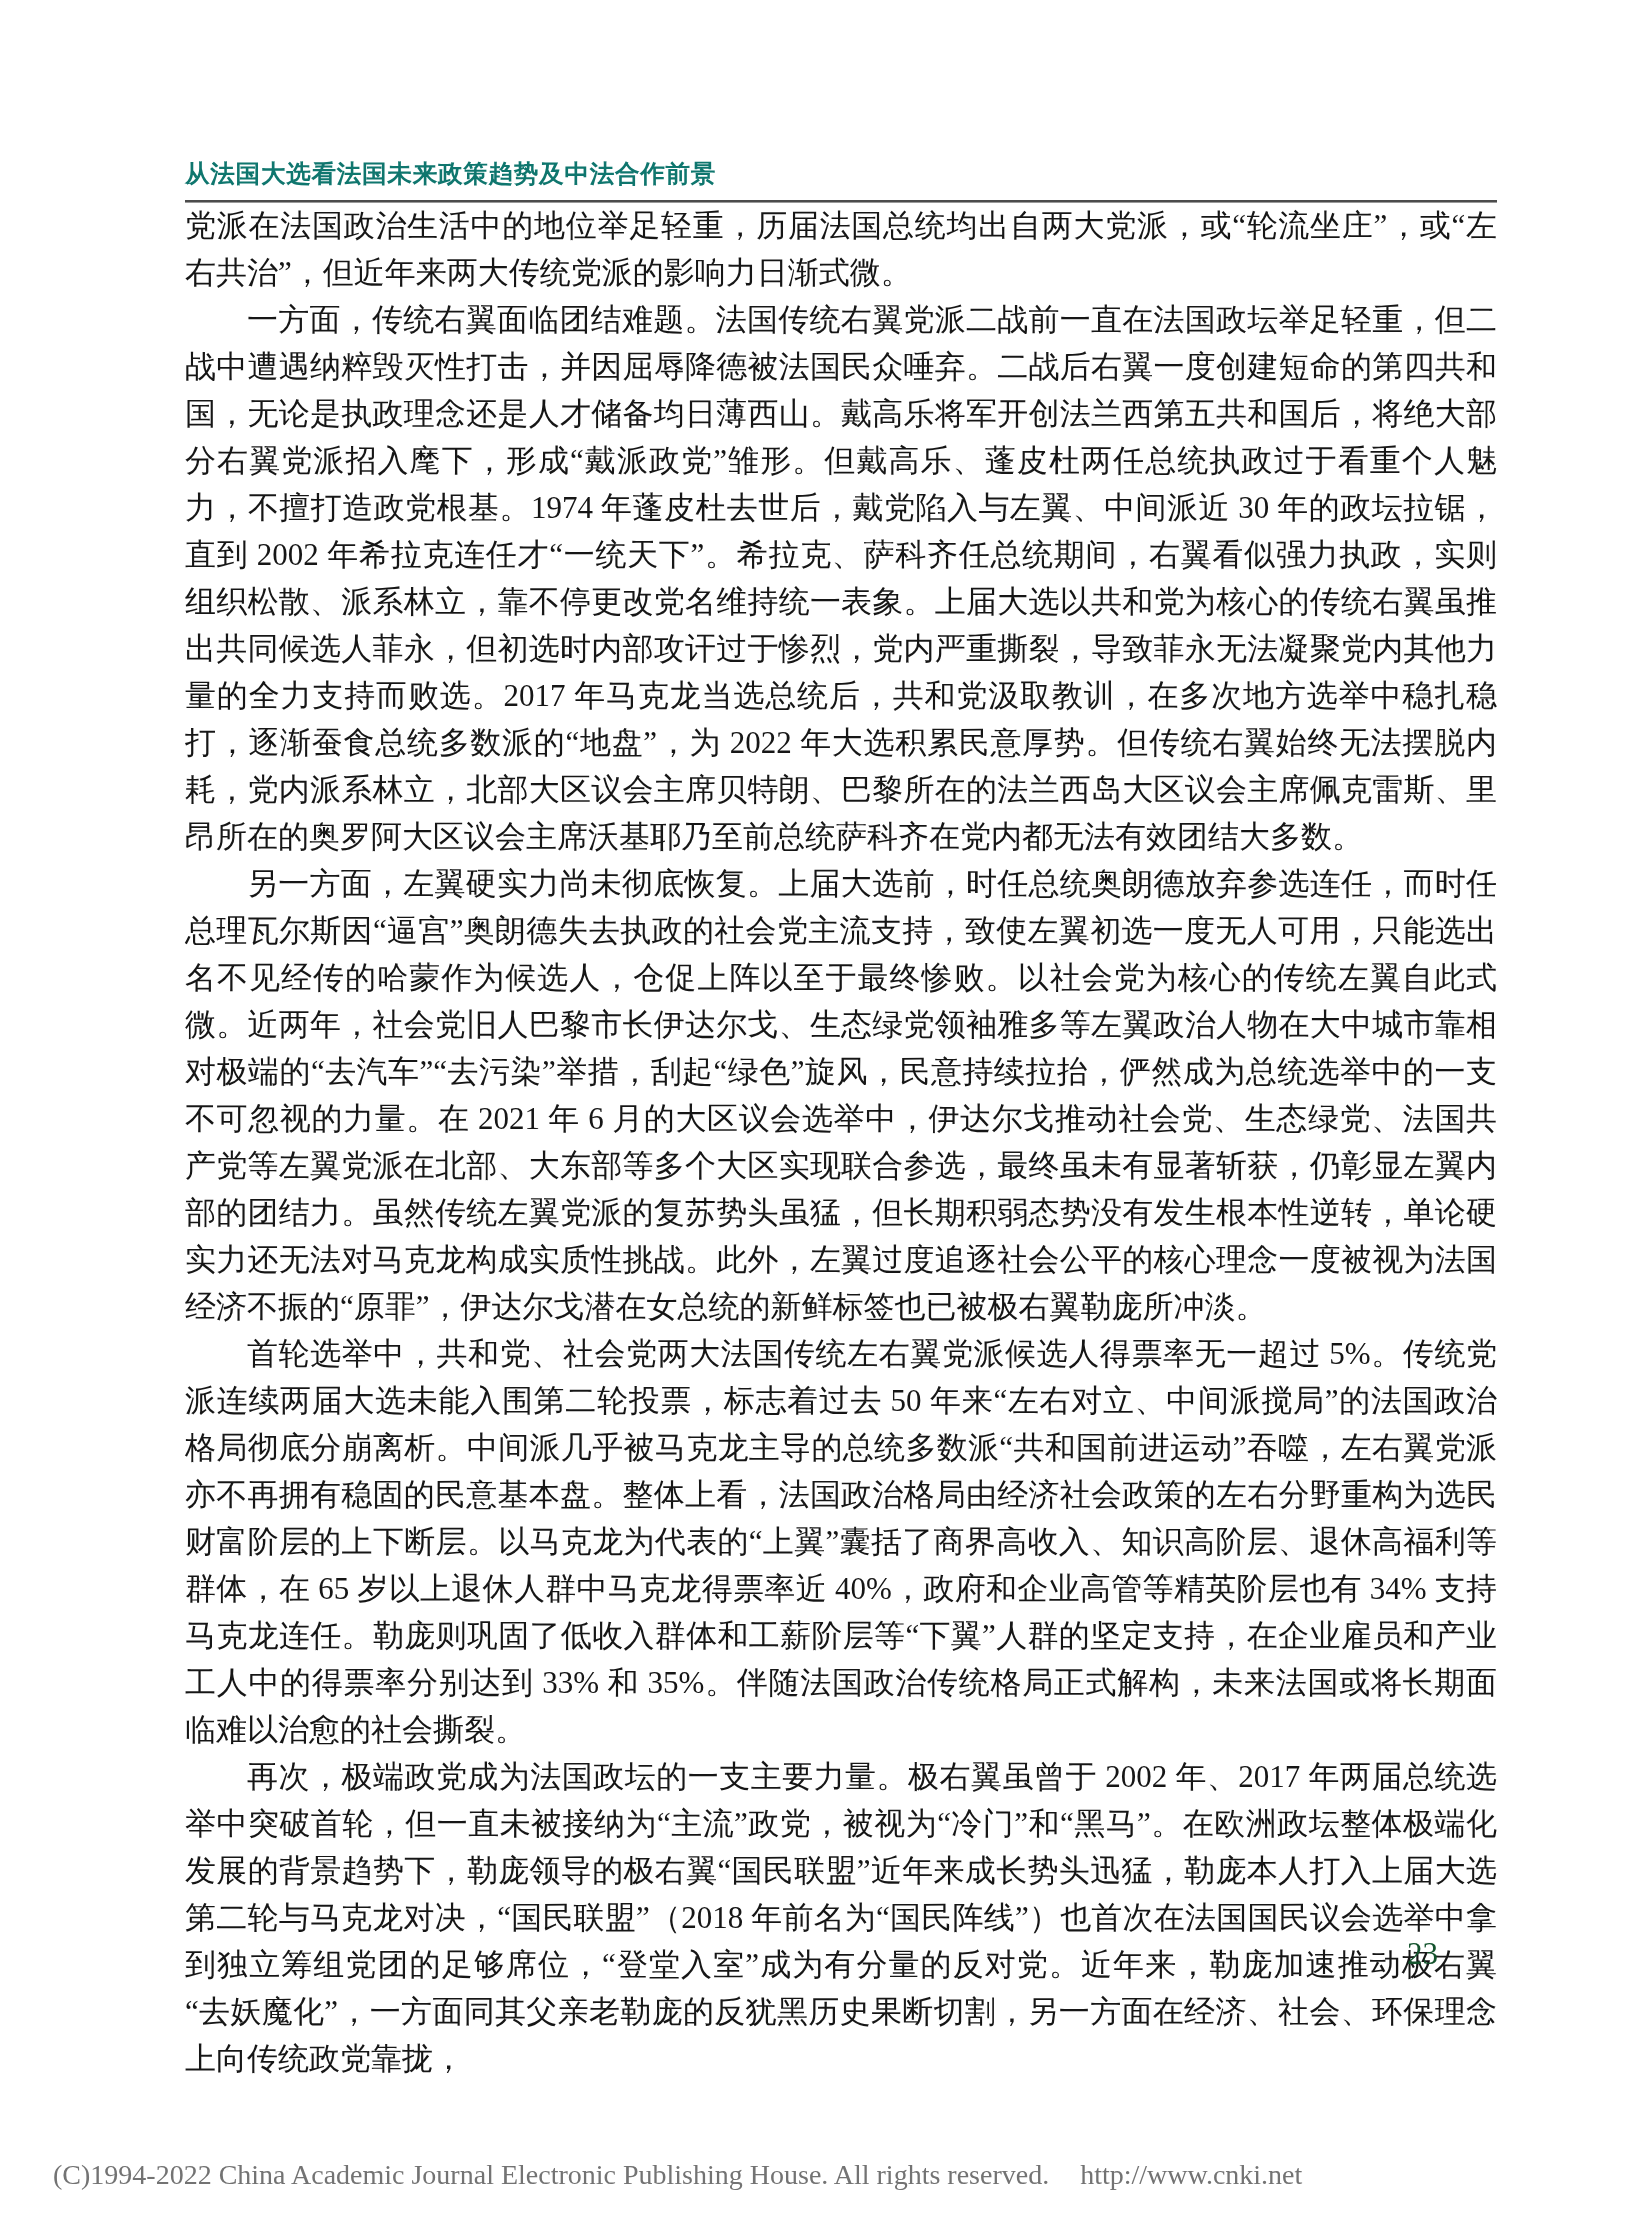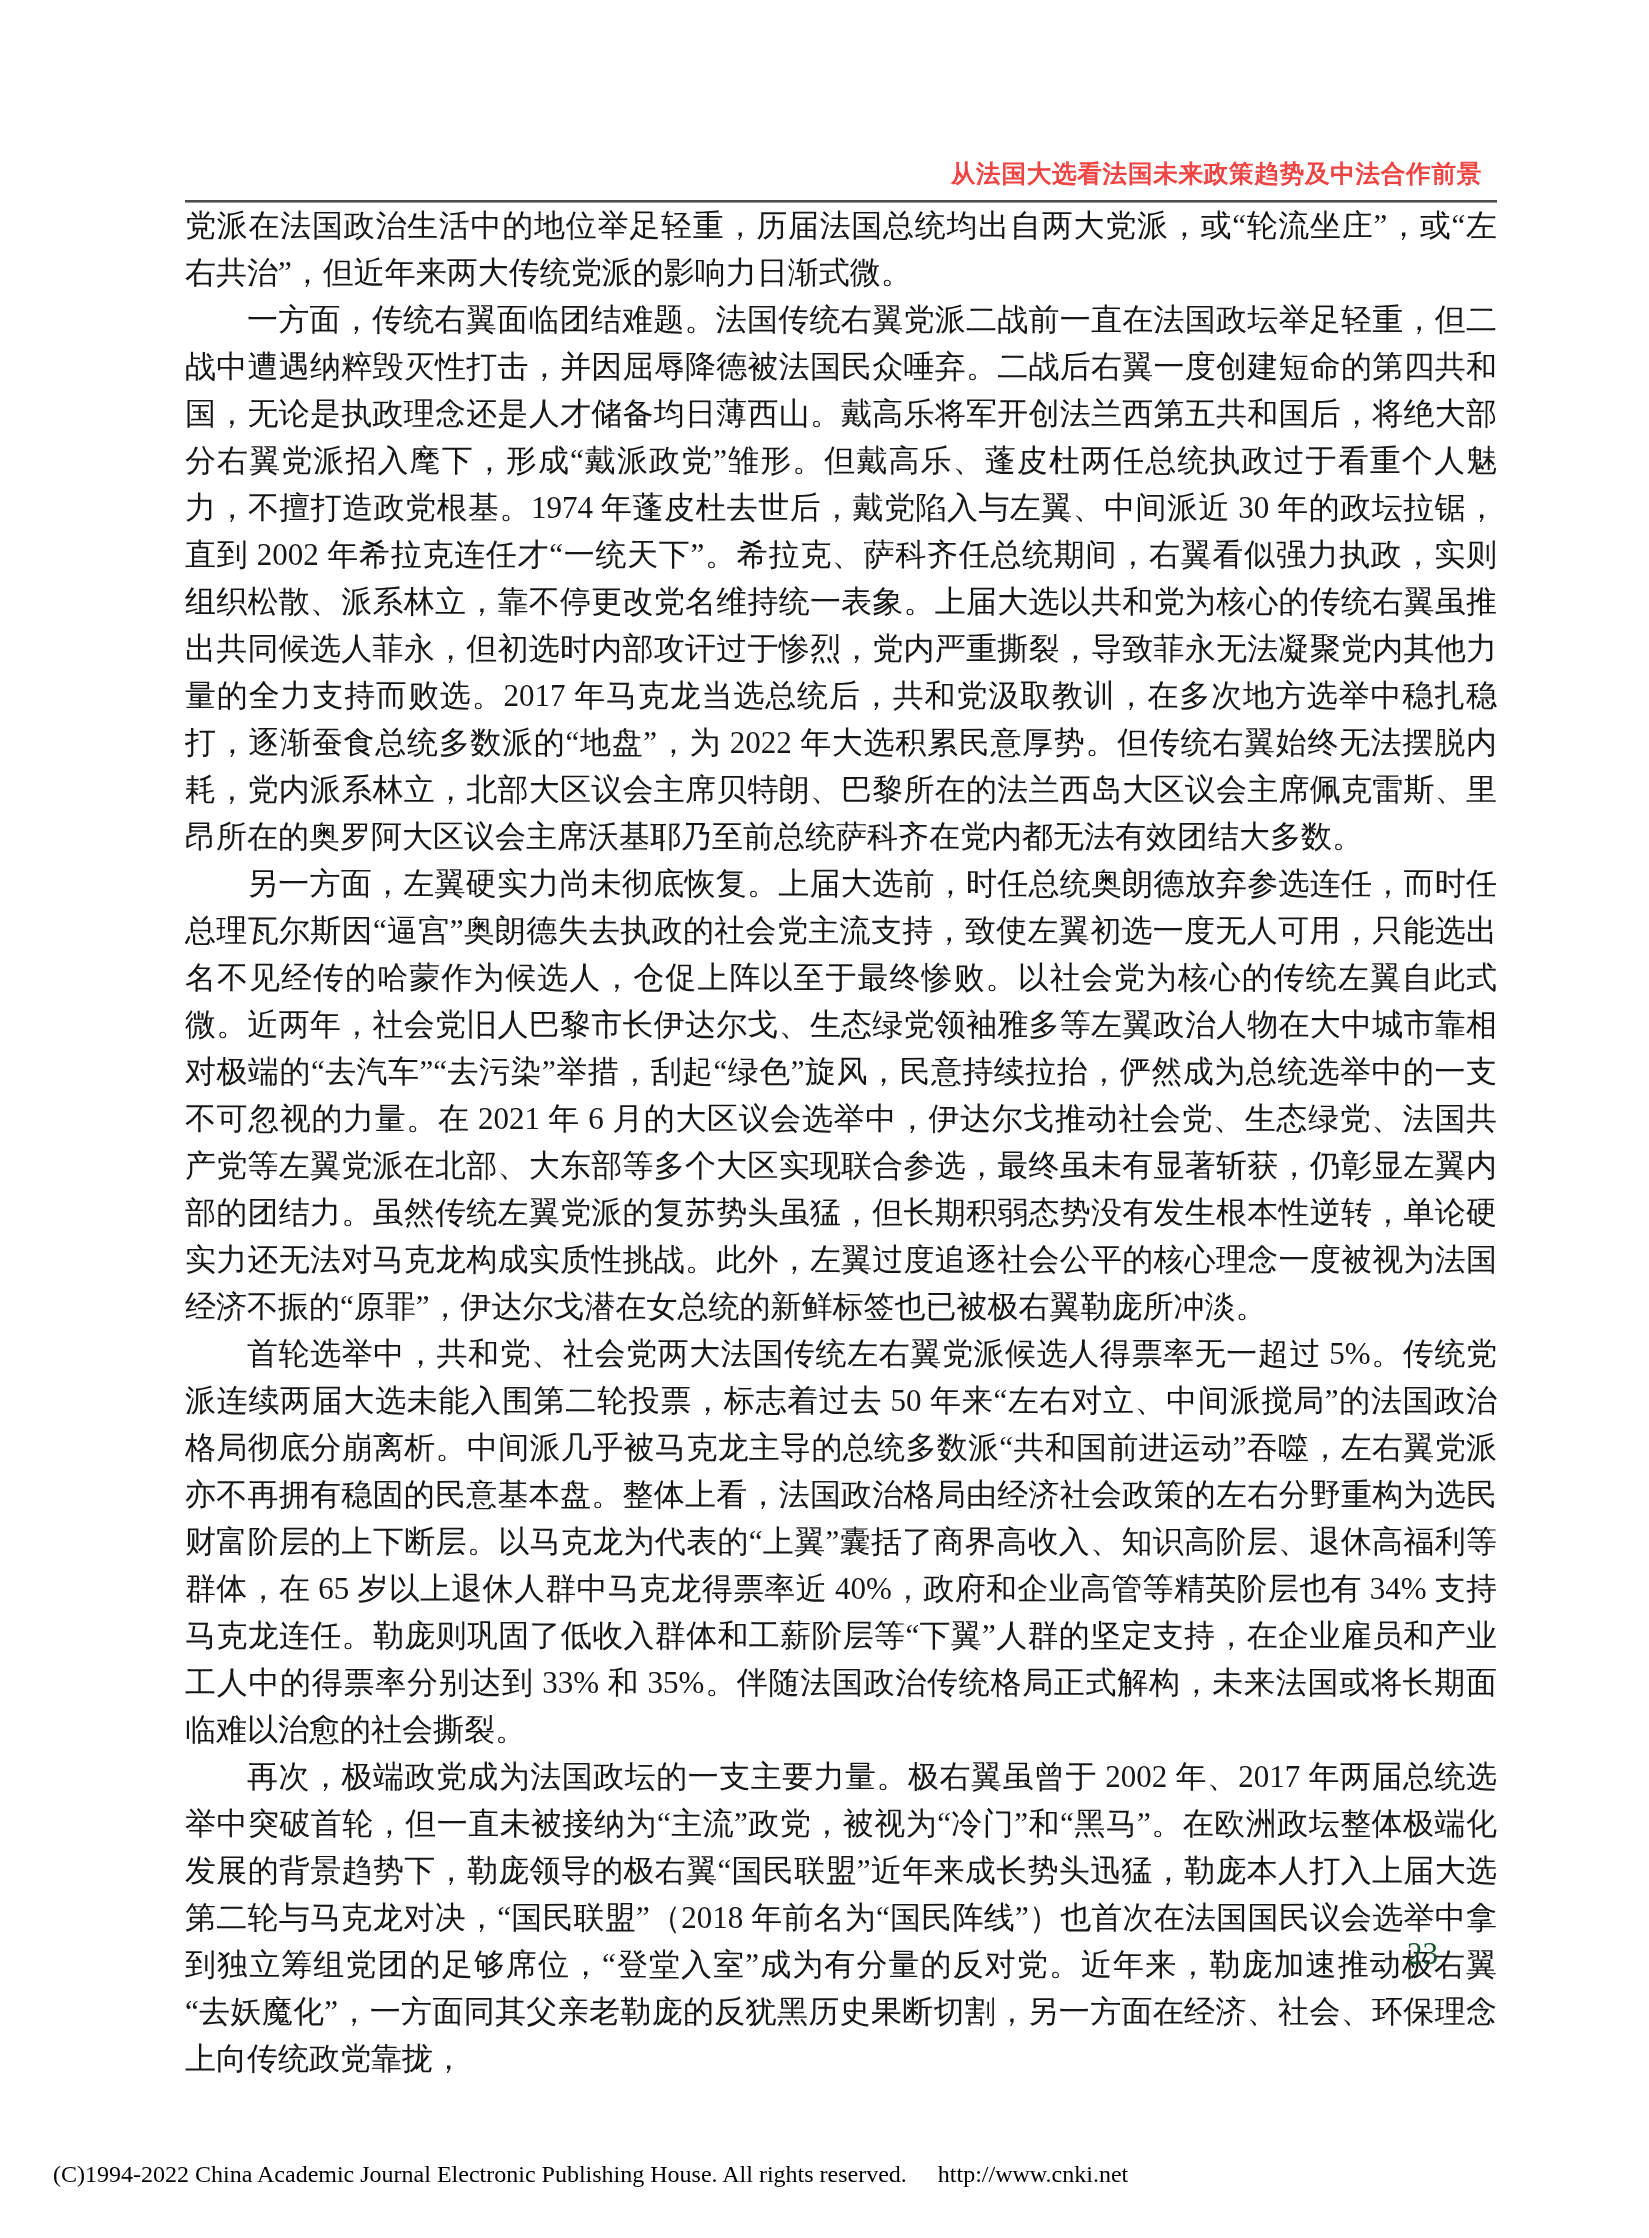--- a/index.html
+++ b/index.html
@@ -9,26 +9,26 @@
     height: 2239px;
     background: #ffffff;
     font-family: "Liberation Serif", "DejaVu Serif", serif;
     overflow: hidden;
   }
   .running-header {
     position: absolute;
     top: 160px;
     left: 185px;
     width: 1297px;
-    text-align: right;
+    text-align: left;
     font-family: "Liberation Sans", "DejaVu Sans", sans-serif;
     font-weight: 700;
     font-size: 24.6px;
     line-height: 27px;
-    color: #ef4444;
+    color: #0f766e;
     letter-spacing: 0.7px;
   }
   .header-rule {
     position: absolute;
     left: 185px;
     top: 200px;
     width: 1312px;
     height: 2px;
     background: #4c4c4c;
     border-bottom: 0.7px solid #9a9a9a;
@@ -50,23 +50,23 @@
     top: 1940px;
     right: 211px;
     font-size: 31px;
     line-height: 27px;
     color: #14532d;
   }
   .footer {
     position: absolute;
     left: 53px;
     top: 2160px;
-    font-size: 24px;
+    font-size: 28px;
     line-height: 29px;
-    color: #000000;
+    color: #737373;
     white-space: nowrap;
   }
   .footer-url { margin-left: 31px; }
 </style>
 </head>
 <body>
 
 <div class="page">
 
   <div class="running-header">

